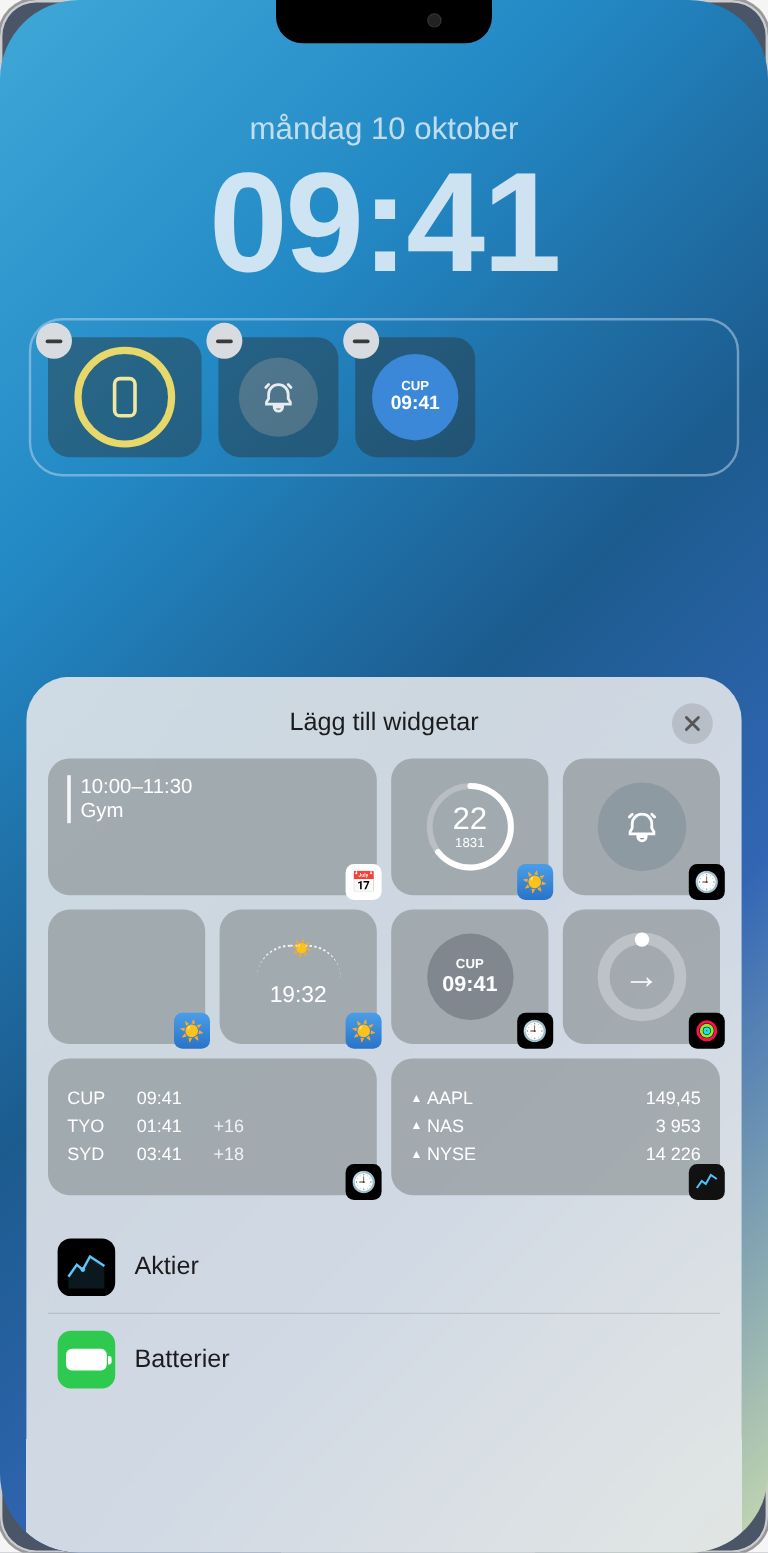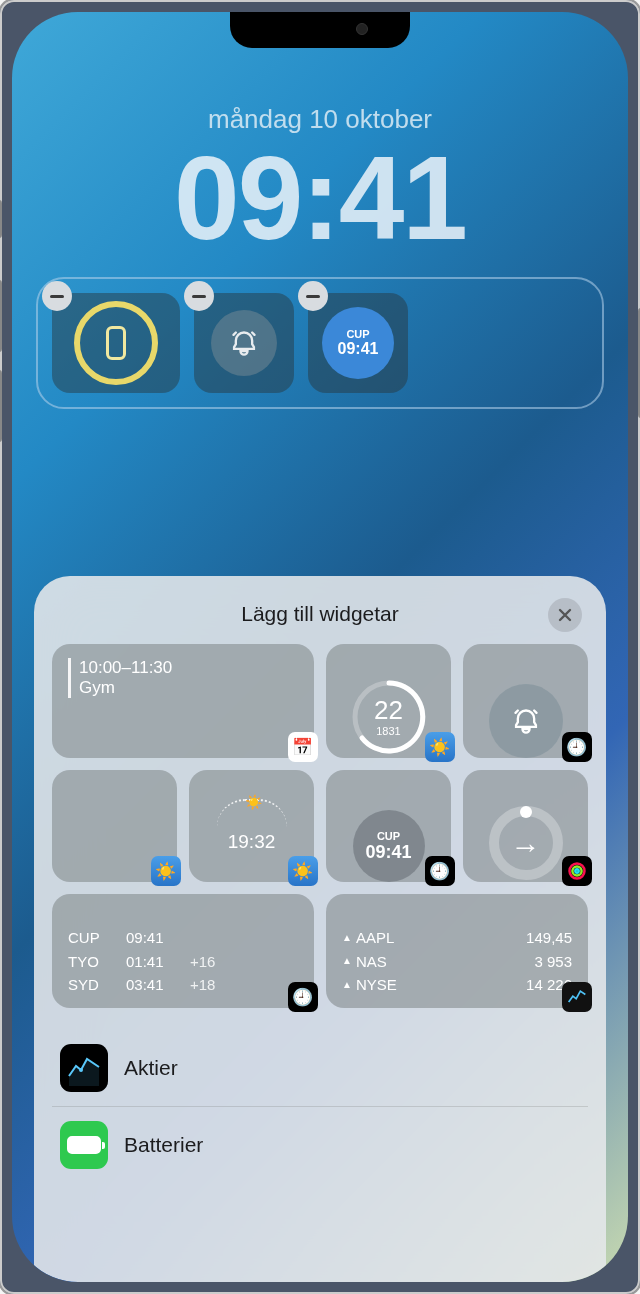--- a/index.html
+++ b/index.html
@@ -1,17 +1,17 @@
 <!DOCTYPE html>
 <html><head>
 <meta charset="utf-8">
 <style>
 *{margin:0;padding:0;box-sizing:border-box;font-family:-apple-system,BlinkMacSystemFont,"SF Pro Display",sans-serif;-webkit-font-smoothing:antialiased}
 body{background:#f5f5f5;display:flex;justify-content:center;padding:0}
-.phone-frame{width:640px;height:1294px;background:#4a5568;border-radius:14px;padding:12px;position:relative;box-shadow:0 0 0 2px #999,inset 0 0 0 2px #ccc}
+.phone-frame{width:640px;height:1294px;background:#4a5568;border-radius:30px;position:relative;box-shadow:0 0 0 2px #999,inset 0 0 0 2px #ccc}
 .phone-btn{position:absolute;background:#888;border-radius:4px}
 .btn-left1{left:-4px;top:200px;width:6px;height:38px}
 .btn-left2{left:-4px;top:280px;width:6px;height:72px}
 .btn-left3{left:-4px;top:370px;width:6px;height:72px}
 .btn-right{right:-4px;top:308px;width:6px;height:110px}
 .screen{width:100%;height:100%;background:linear-gradient(135deg,#3fa8d8 0%,#2389c5 25%,#1c5b8e 50%,#3266b5 70%,#c8dab0 100%);border-radius:66px;overflow:hidden;position:relative}
 .notch{position:absolute;top:0;left:50%;transform:translateX(-50%);width:180px;height:36px;background:#000;border-radius:0 0 22px 22px;z-index:10}
 .notch-dot{position:absolute;right:42px;top:11px;width:12px;height:12px;background:#222;border-radius:50%;border:1px solid #333}
 .lock-area{padding-top:92px;text-align:center;color:rgba(255,255,255,.9)}
 .date-line{font-size:26px;font-weight:500;color:rgba(220,235,245,.85)}
@@ -28,21 +28,21 @@
 .bell-ico{width:28px;height:28px;position:relative}
 .bell-ico svg{width:100%;height:100%;fill:#e8ecef}
 .cup-circle{width:72px;height:72px;border-radius:50%;background:#3b88d8;display:flex;flex-direction:column;align-items:center;justify-content:center;color:#fff}
 .cup-label{font-size:11px;font-weight:600}
 .cup-time{font-size:16px;font-weight:700}
 .sheet{position:absolute;left:22px;right:22px;bottom:0;top:564px;background:rgba(230,232,234,.88);backdrop-filter:blur(30px);border-radius:36px 36px 0 0;padding:18px 18px 0}
 .sheet-hdr{font-size:21px;font-weight:400;text-align:center;color:#1c1c1e;padding:8px 0 18px;position:relative}
 .close-x{position:absolute;right:6px;top:4px;width:34px;height:34px;background:rgba(140,144,148,.35);border-radius:50%;display:flex;align-items:center;justify-content:center}
 .close-x svg{width:14px;height:14px}
 .sugg-grid{display:grid;grid-template-columns:repeat(4,1fr);gap:12px}
-.sugg{background:rgba(130,136,140,.58);border-radius:18px;height:114px;position:relative;color:#fff;display:flex;align-items:flex-end;justify-content:center}
+.sugg{background:rgba(130,136,140,.58);border-radius:18px;height:114px;position:relative;color:#fff;display:flex;align-items:center;justify-content:center}
 .sugg.span2{grid-column:span 2}
 .sugg.tall{height:112px}
 .badge-icon{position:absolute;right:-4px;bottom:-4px;width:30px;height:30px;border-radius:7px;display:flex;align-items:center;justify-content:center;font-size:17px}
 .badge-cal{background:#fff}
 .badge-wx{background:linear-gradient(#4a9ee8,#2874c8)}
 .badge-clk{background:#000}
 .badge-act{background:#000}
 .badge-stk{background:#111}
 .cal-body{width:100%;height:100%;padding:14px 16px;display:flex;flex-direction:column;justify-content:flex-start}
 .cal-bar{border-left:3px solid rgba(255,255,255,.9);padding-left:8px}

